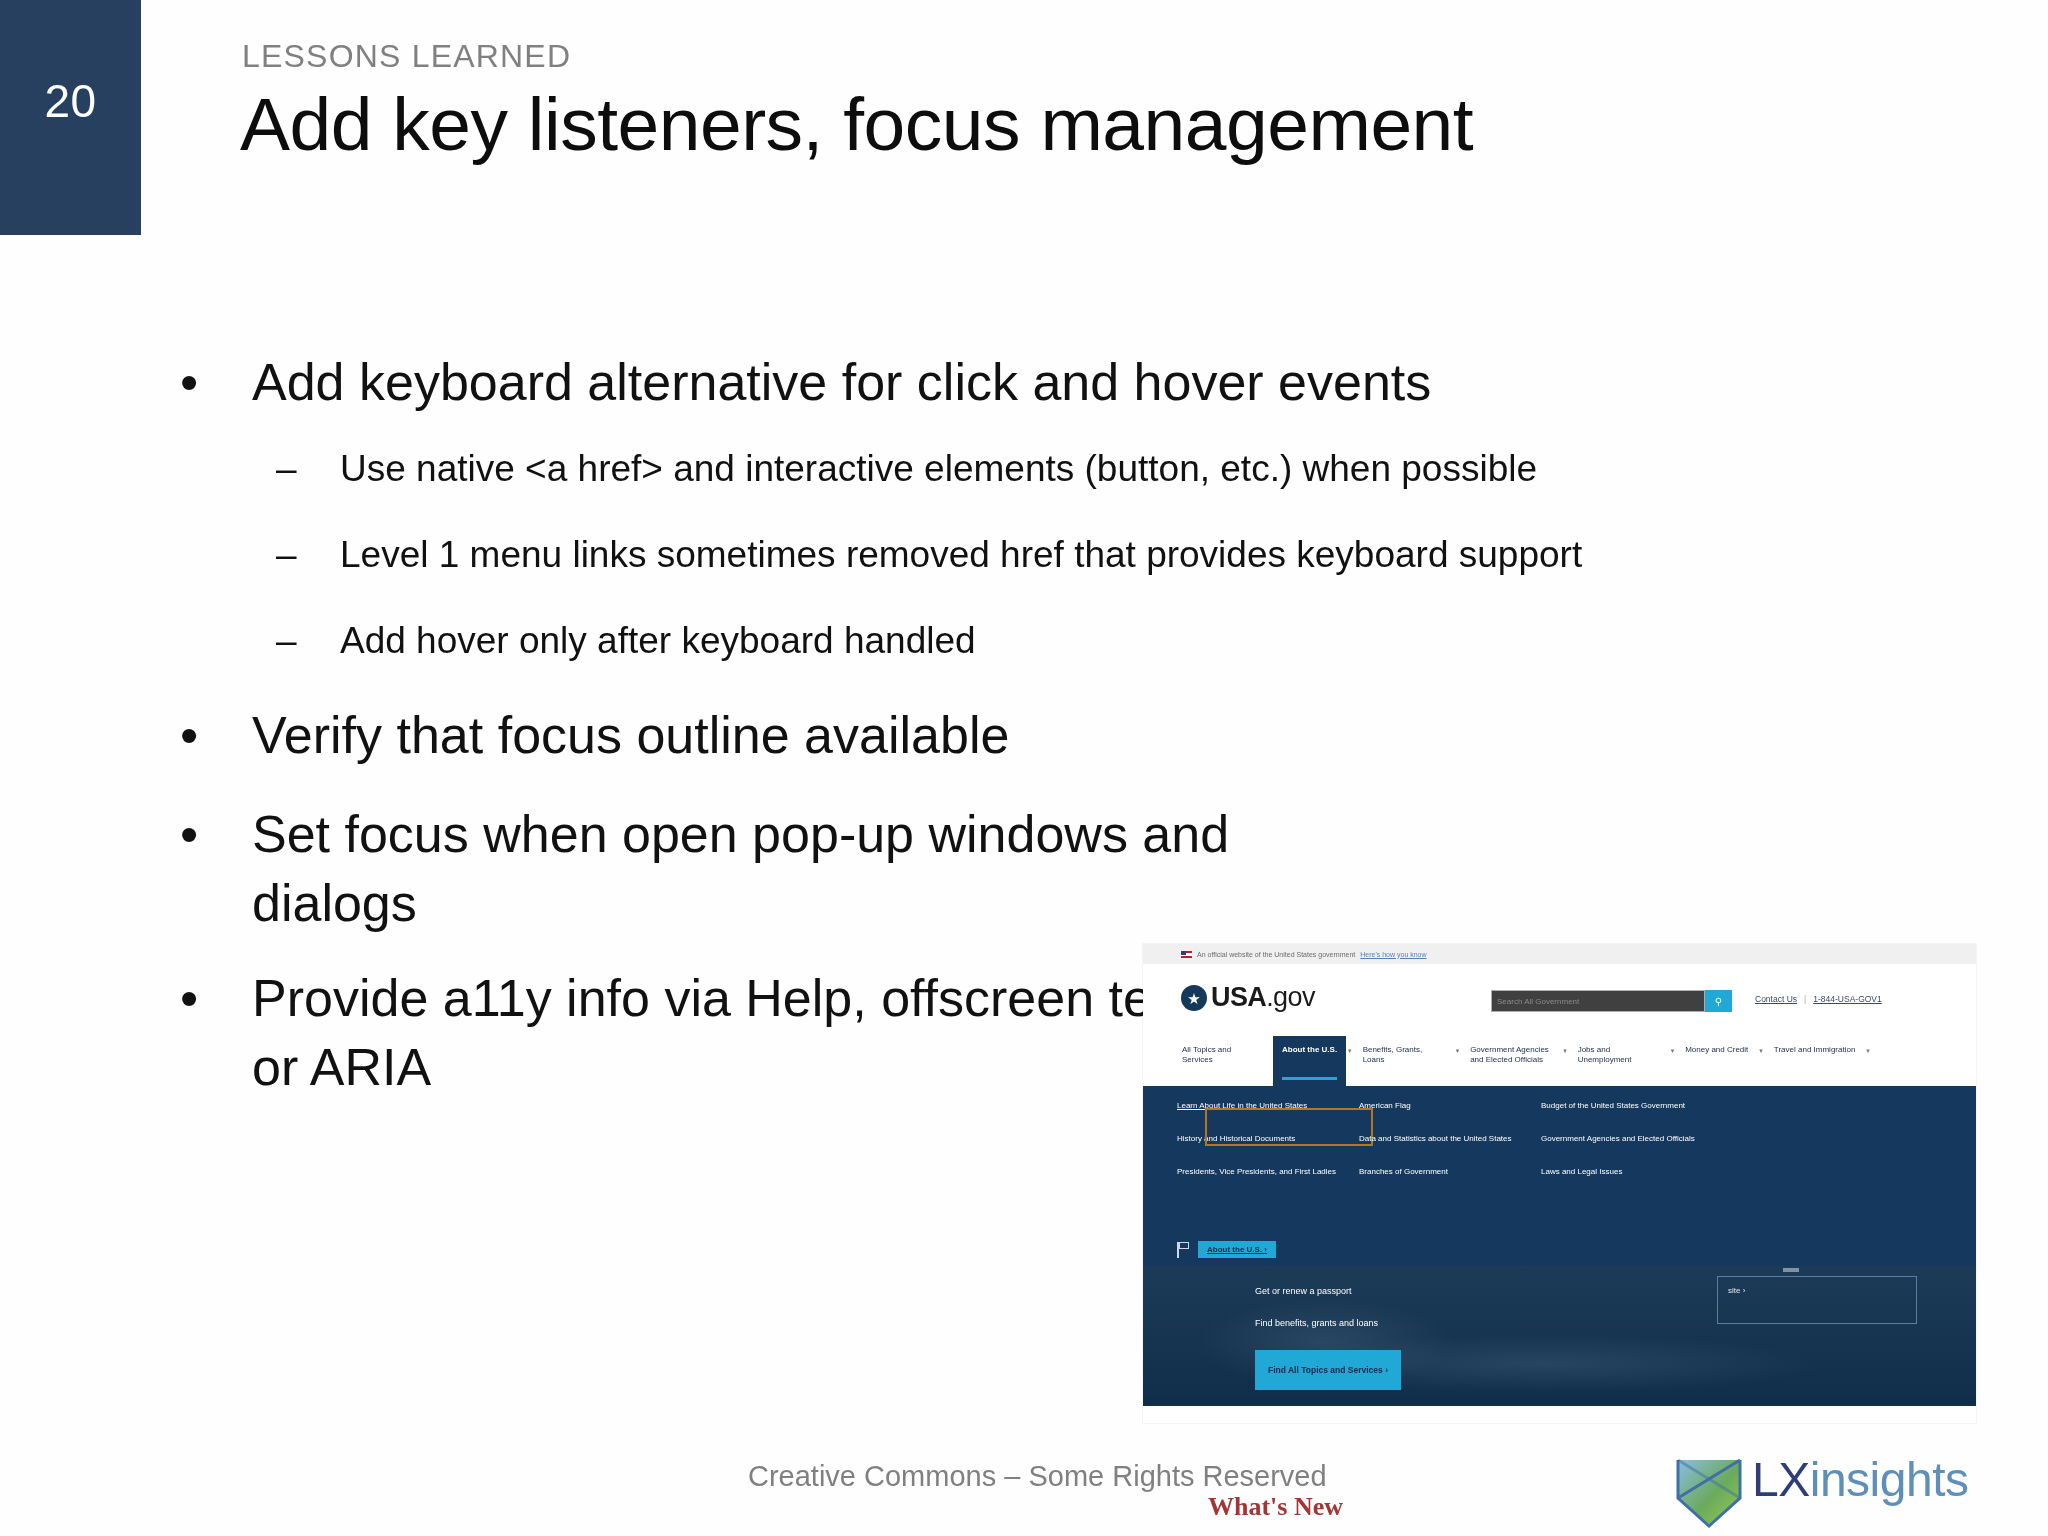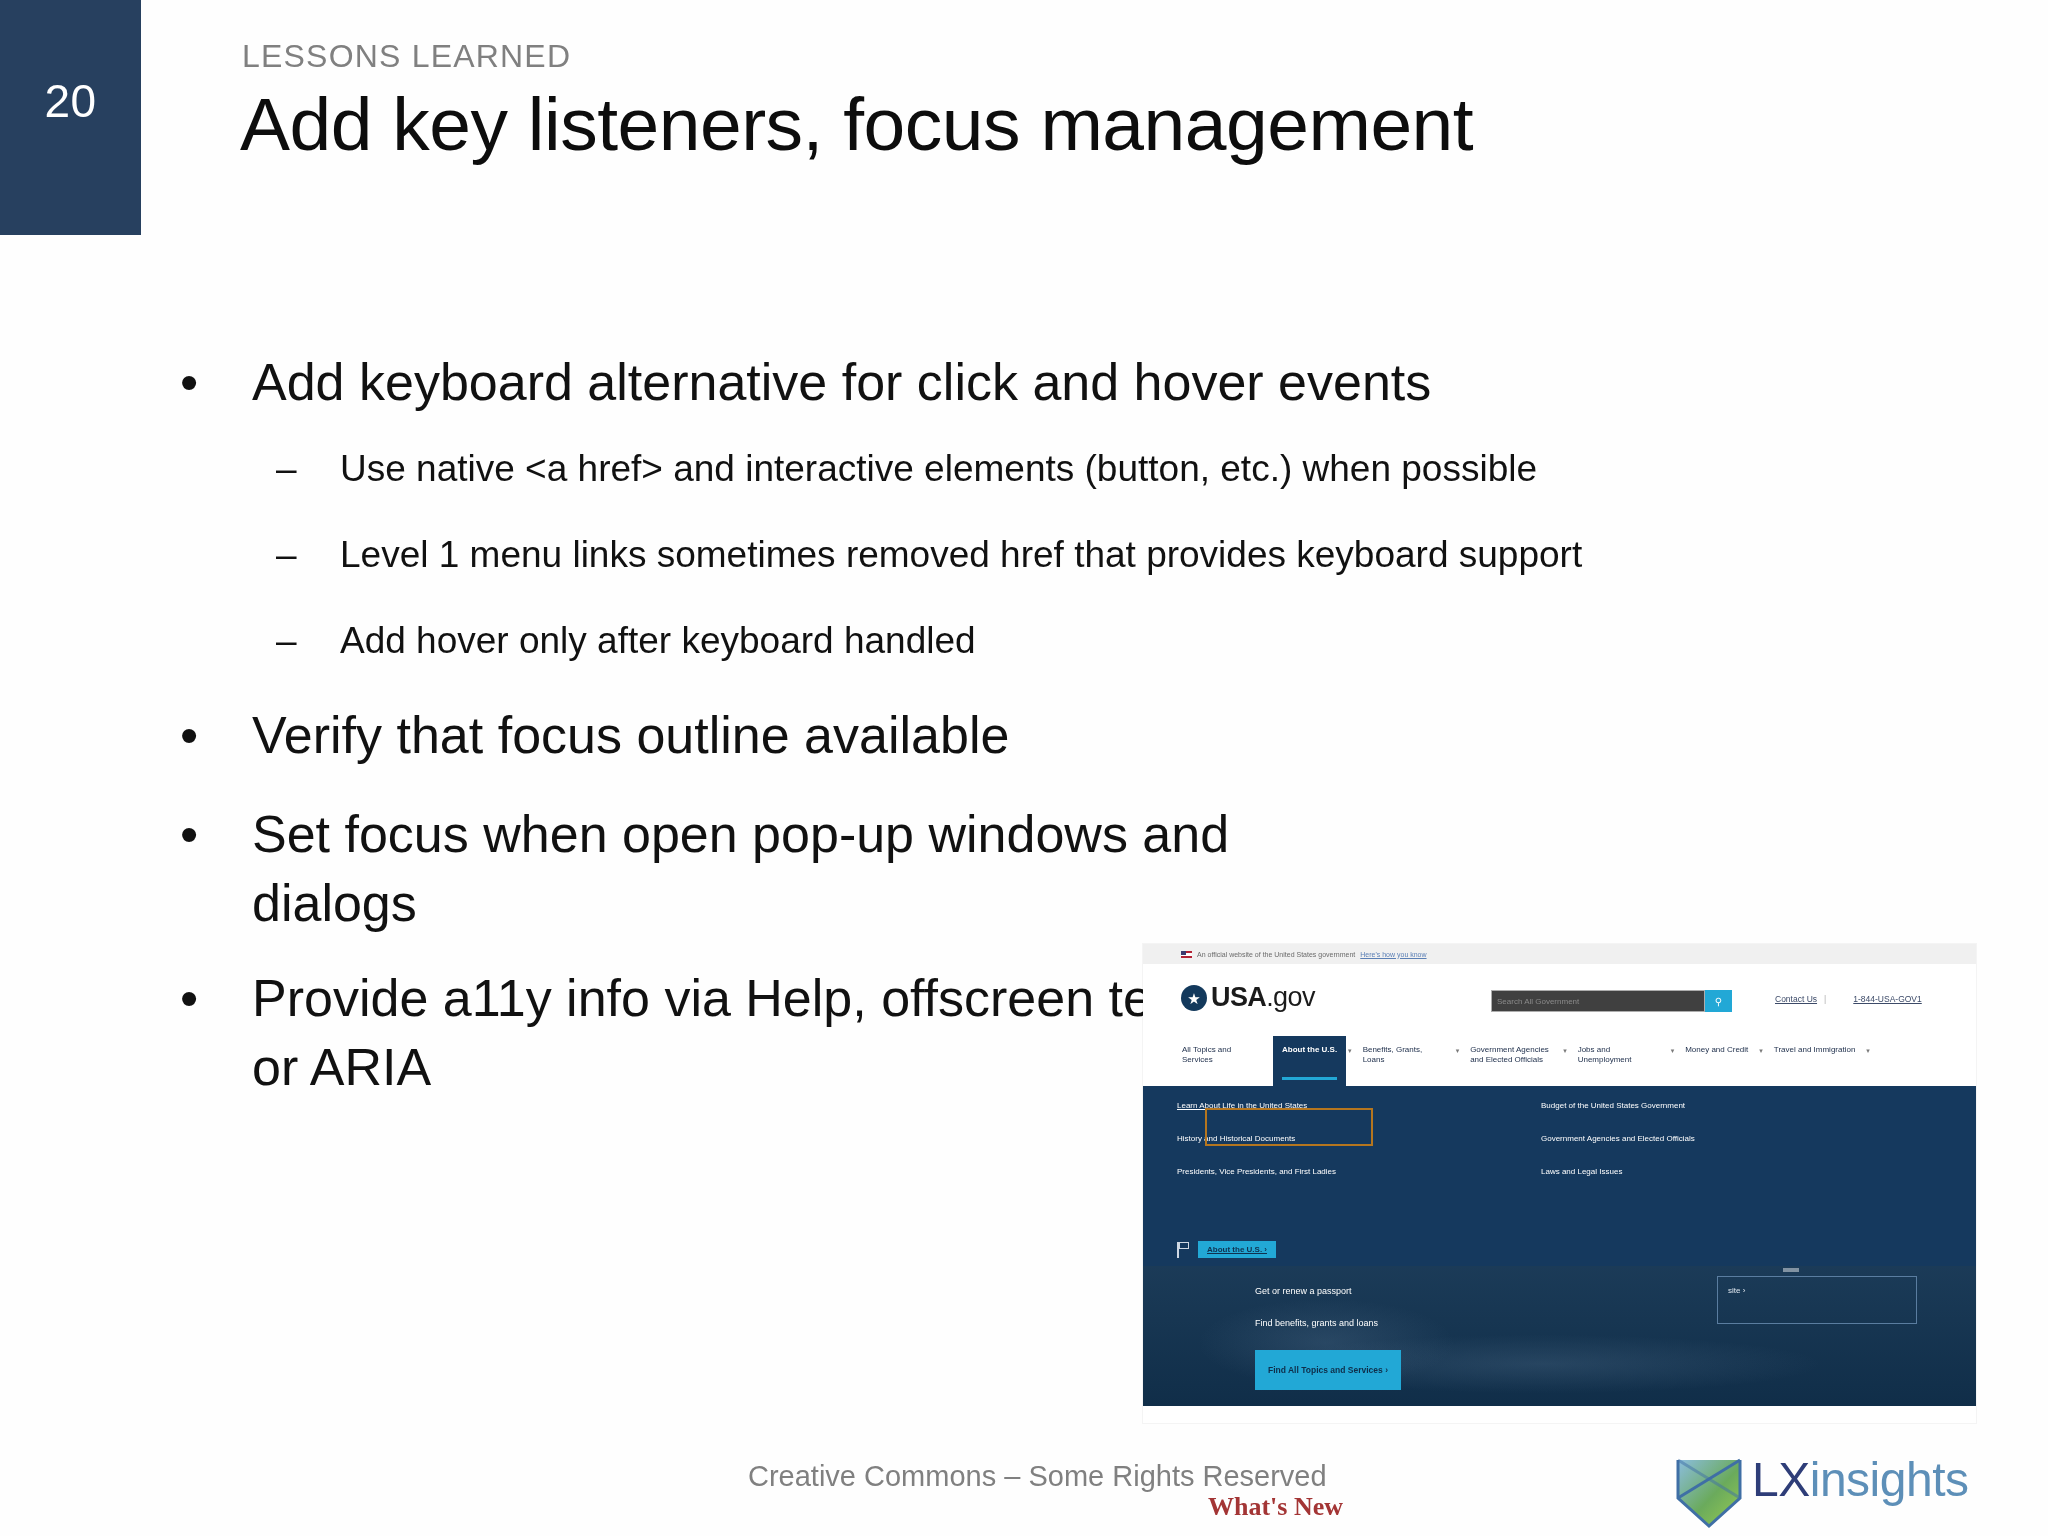--- a/index.html
+++ b/index.html
@@ -221,21 +221,21 @@
     width: 27px; height: 22px; background: #22a8d6;
     color: #ffffff; font-size: 10px;
     display: flex; align-items: center; justify-content: center;
   }
   #usa-utility {
     position: absolute; left: 612px; top: 30px;
     font-size: 8.5px; color: #3c4a68;
     display: flex; align-items: center; gap: 7px;
     white-space: nowrap;
   }
-  #usa-utility .u { text-decoration: underline; margin-left: 20px; }
+  #usa-utility .u { text-decoration: underline; }
   #usa-utility .sep { color: #b0b0b0; text-decoration: none; }
 
   
   #usa-nav {
     position: absolute; left: 0; top: 92px; width: 100%; height: 50px;
     background: #ffffff; border-bottom: 1px solid #e3e3e3;
   }
   #usa-nav .items {
     position: absolute; left: 30px; top: 0; height: 50px;
     display: flex; align-items: flex-start;
@@ -430,20 +430,25 @@
 
     <div id="usa-dropdown">
 
       <div class="col c1">
         <div id="focus-ring"></div>
         <div class="dl focused">Learn About Life in the United States</div>
         <div class="dl">History and Historical Documents</div>
         <div class="dl">Presidents, Vice Presidents, and First Ladies</div>
       </div>
 
+      <div class="col c2">
+        <div class="dl">American Flag</div>
+        <div class="dl">Data and Statistics about the United States</div>
+        <div class="dl">Branches of Government</div>
+      </div>
 
       <div class="col c3">
         <div class="dl">Budget of the United States Government</div>
         <div class="dl">Government Agencies and Elected Officials</div>
         <div class="dl">Laws and Legal Issues</div>
       </div>
 
       <div class="cta-row">
         <span class="flagicon"></span>
         <span class="btn">About the U.S.  ›</span>

